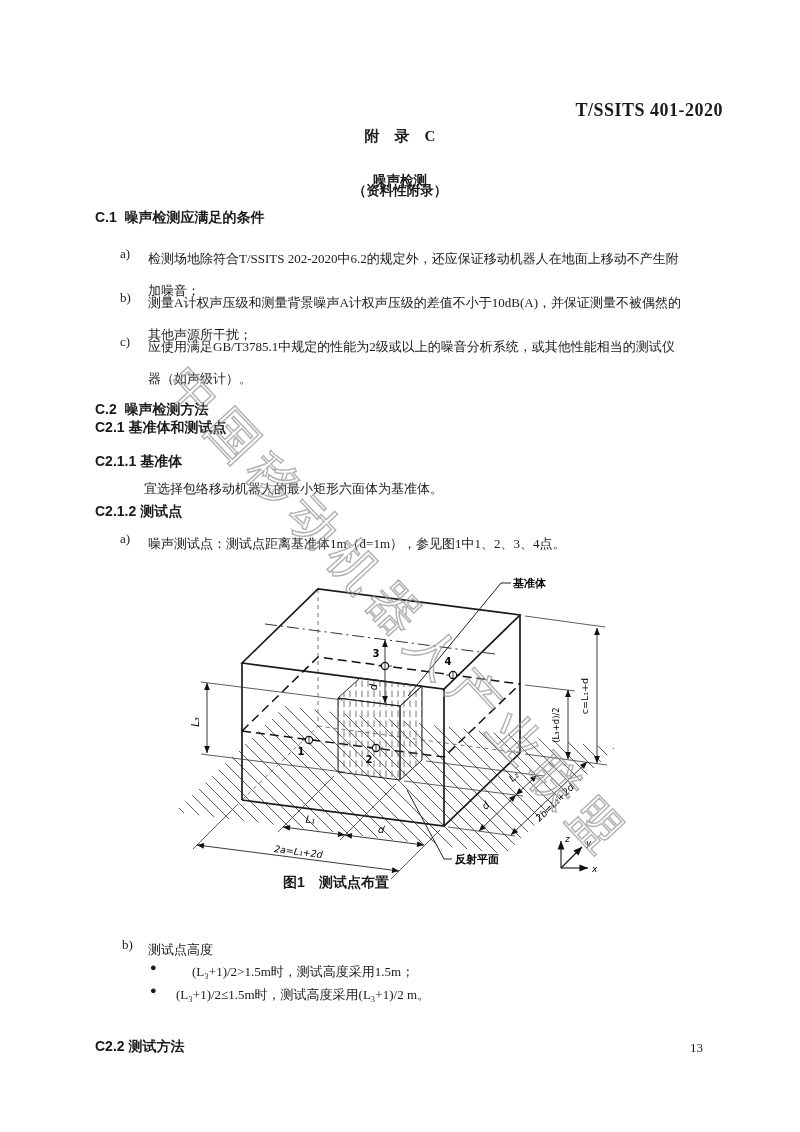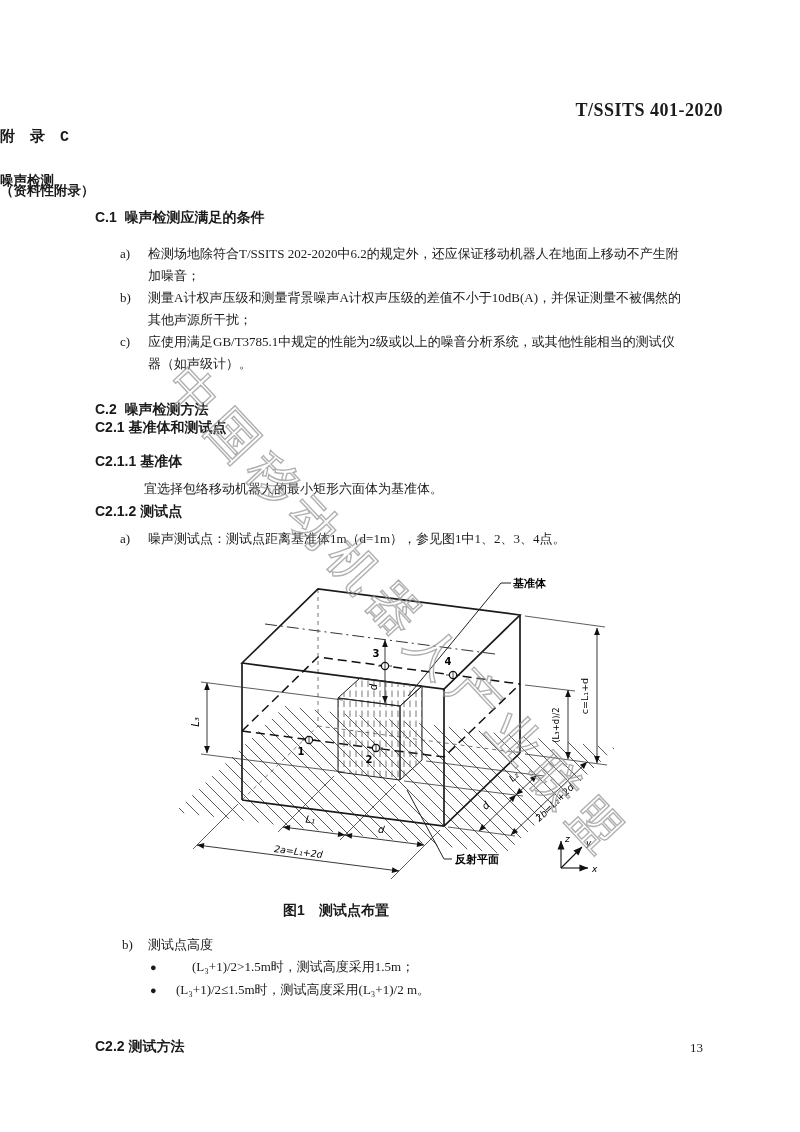--- a/index.html
+++ b/index.html
@@ -1,36 +1,36 @@
 <!DOCTYPE html>
 <html><head>
 <meta charset="utf-8">
 <style>
   html,body{margin:0;padding:0;}
   body{width:800px;height:1132px;position:relative;background:#ffffff;overflow:hidden;
        font-family:"Liberation Serif", serif;color:#1a1a1a;}
   .abs{position:absolute;}
   .std-code{top:100px;right:77px;font-size:18px;font-weight:bold;letter-spacing:.5px;
             font-family:"Liberation Serif",serif;}
-  .title-line{left:0;width:800px;text-align:left;font-family:Liberation Mono, monospace;
+  .title-line{left:0;width:800px;text-align:center;font-family:Liberation Serif, serif;
               font-weight:bold;white-space:pre;}
   .t1{top:127px;font-size:15px;}
   .t2{top:150px;font-size:13.5px;margin-top:32px;}
   .t3{top:172px;font-size:13.5px;}
   .hd{font-family:"Liberation Sans",sans-serif;font-weight:bold;font-size:14px;white-space:pre;}
   .h-c1{top:209px;left:95px;}
   .h-c2{top:401px;left:95px;}
   .h-c21{top:419px;left:95px;}
   .h-c211{top:453px;left:95px;}
   .h-c212{top:503px;left:95px;}
   .h-c22{top:1003px;left:95px;margin-top:35px;}
   .body-text{font-size:13px;line-height:22px;}
   .li-num{font-size:13px;line-height:22px;}
-  .li-text{font-size:13px;line-height:22px;white-space:pre-line;width:588px;}
-  .caption{top:902px;left:0;width:672px;text-align:center;font-family:"Liberation Sans",sans-serif;
+  .li-text{font-size:13px;line-height:32px;white-space:pre-line;width:588px;}
+  .caption{top:874px;left:0;width:672px;text-align:center;font-family:"Liberation Sans",sans-serif;
            font-weight:bold;font-size:14px;white-space:pre;}
   .bullet-glyph{font-size:11px;line-height:20px;}
   .page-num{top:1040px;left:690px;font-size:13px;}
   .watermark{left:200px;top:352px;transform:rotate(47deg);transform-origin:left top;
              font-family:"Liberation Sans",sans-serif;font-size:50px;letter-spacing:9px;
              color:rgba(255,255,255,0.08);-webkit-text-stroke:1.4px rgba(145,145,145,0.72);
              white-space:pre;z-index:6;pointer-events:none;}
   .fig{left:155px;top:550px;z-index:2;}
   svg text{font-family:"DejaVu Sans",sans-serif;}
 </style>

